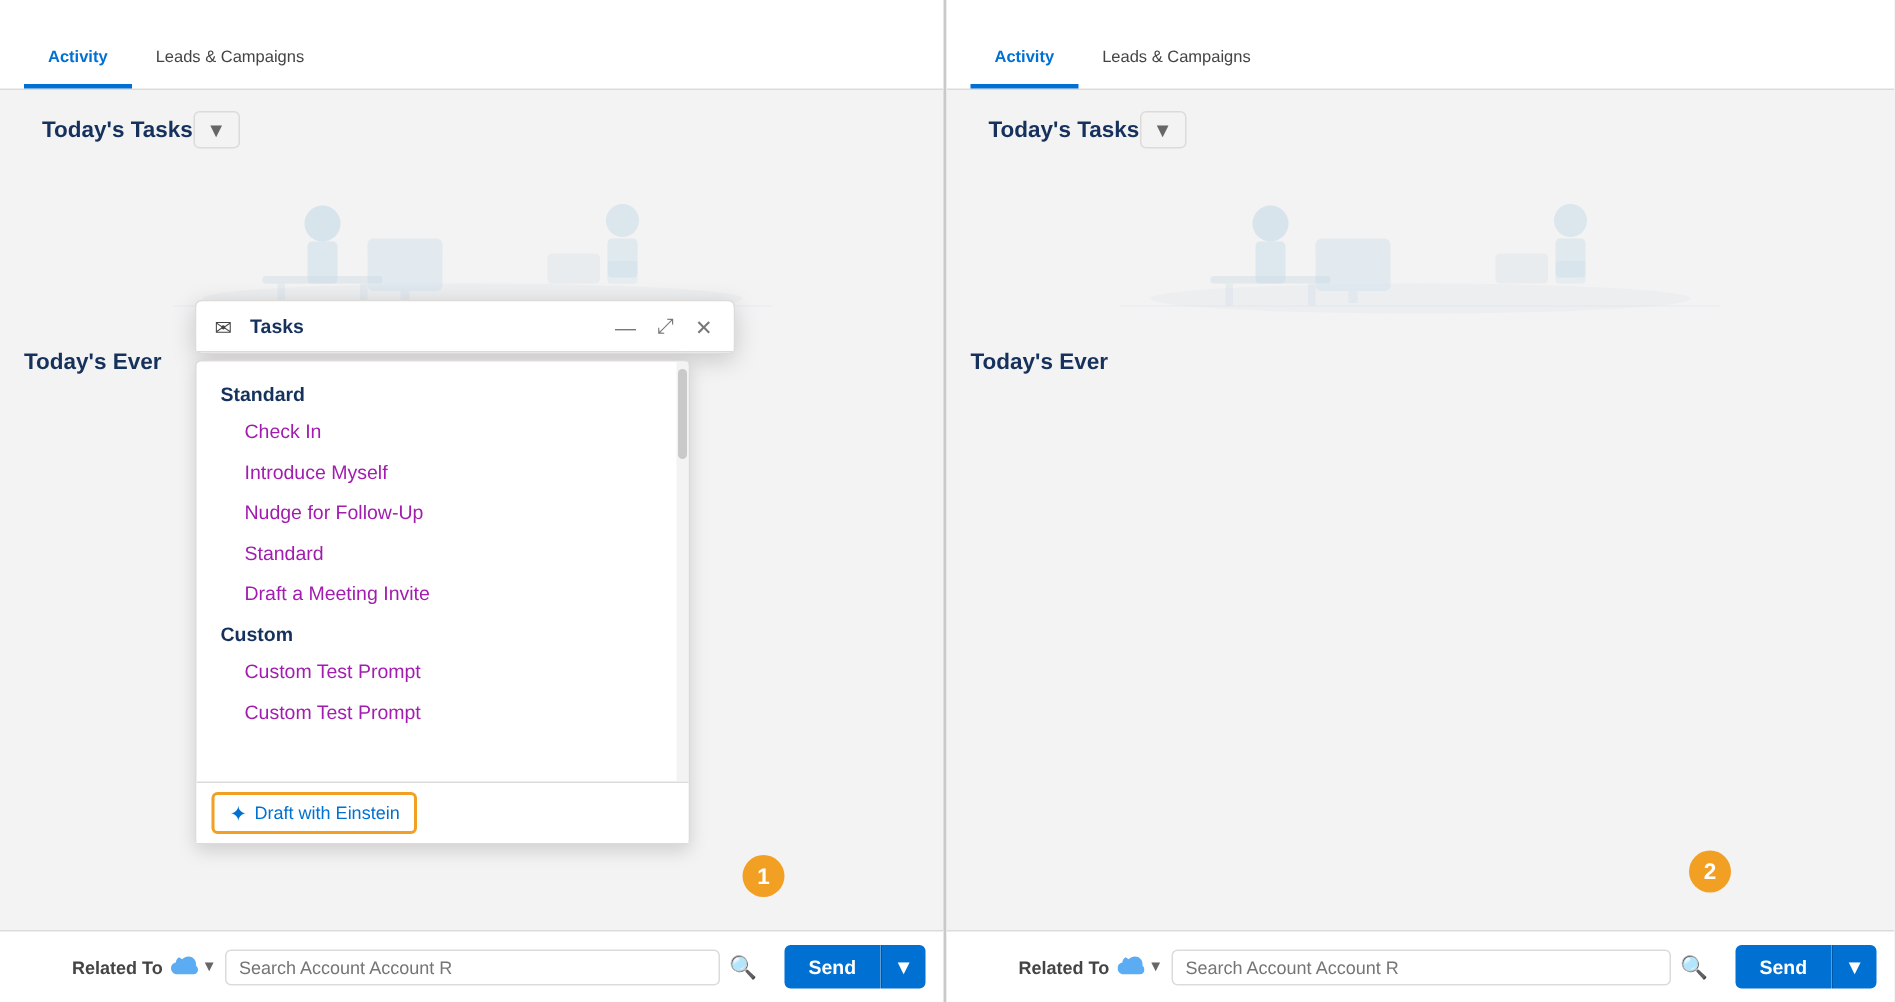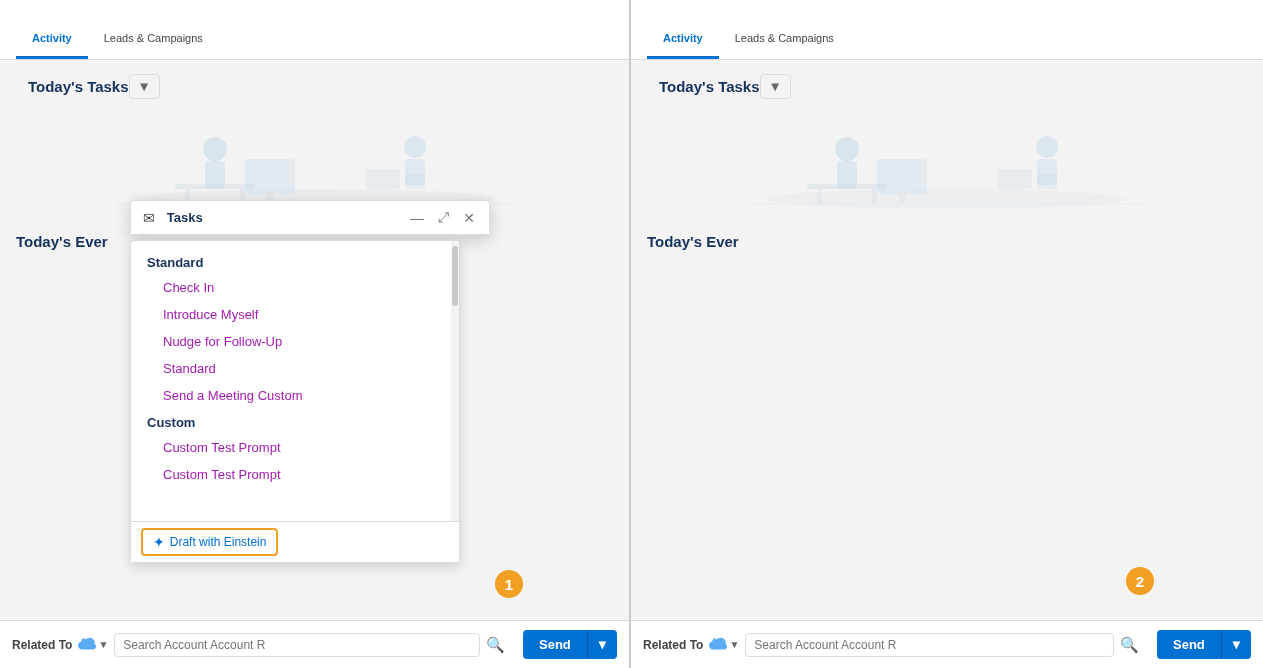--- a/index.html
+++ b/index.html
@@ -167,20 +167,21 @@
       font-weight: 500;
     }
     .draft-einstein-btn .star-icon {
       color: #0070d2;
       font-size: 14px;
     }
     .related-to-label {
       font-size: 12px;
       color: #444;
       font-weight: 600;
+      margin-left: 36px;
     }
     .send-btn {
       background: #0070d2;
       color: #fff;
       border: none;
       border-radius: 4px 0 0 4px;
       padding: 7px 16px;
       font-size: 13px;
       font-weight: 600;
       cursor: pointer;
@@ -344,21 +345,21 @@
     </div>
 
     <div class="template-dropdown">
       <div class="template-scroll-area">
         <div class="template-list">
           <div class="template-section-label">Standard</div>
           <div class="template-item">Check In</div>
           <div class="template-item">Introduce Myself</div>
           <div class="template-item">Nudge for Follow-Up</div>
           <div class="template-item">Standard</div>
-          <div class="template-item">Send a Meeting Custom</div>
+          <div class="template-item">Draft a Meeting Invite</div>
           <div class="template-section-label">Custom</div>
           <div class="template-item">Custom Test Prompt</div>
           <div class="template-item">Custom Test Prompt</div>
         </div>
         <div class="template-scrollbar">
           <div class="template-scrollbar-thumb"></div>
         </div>
       </div>
 
       <div style="border-top: 1px solid #dddbda; padding: 6px 10px; background:#fff;">

